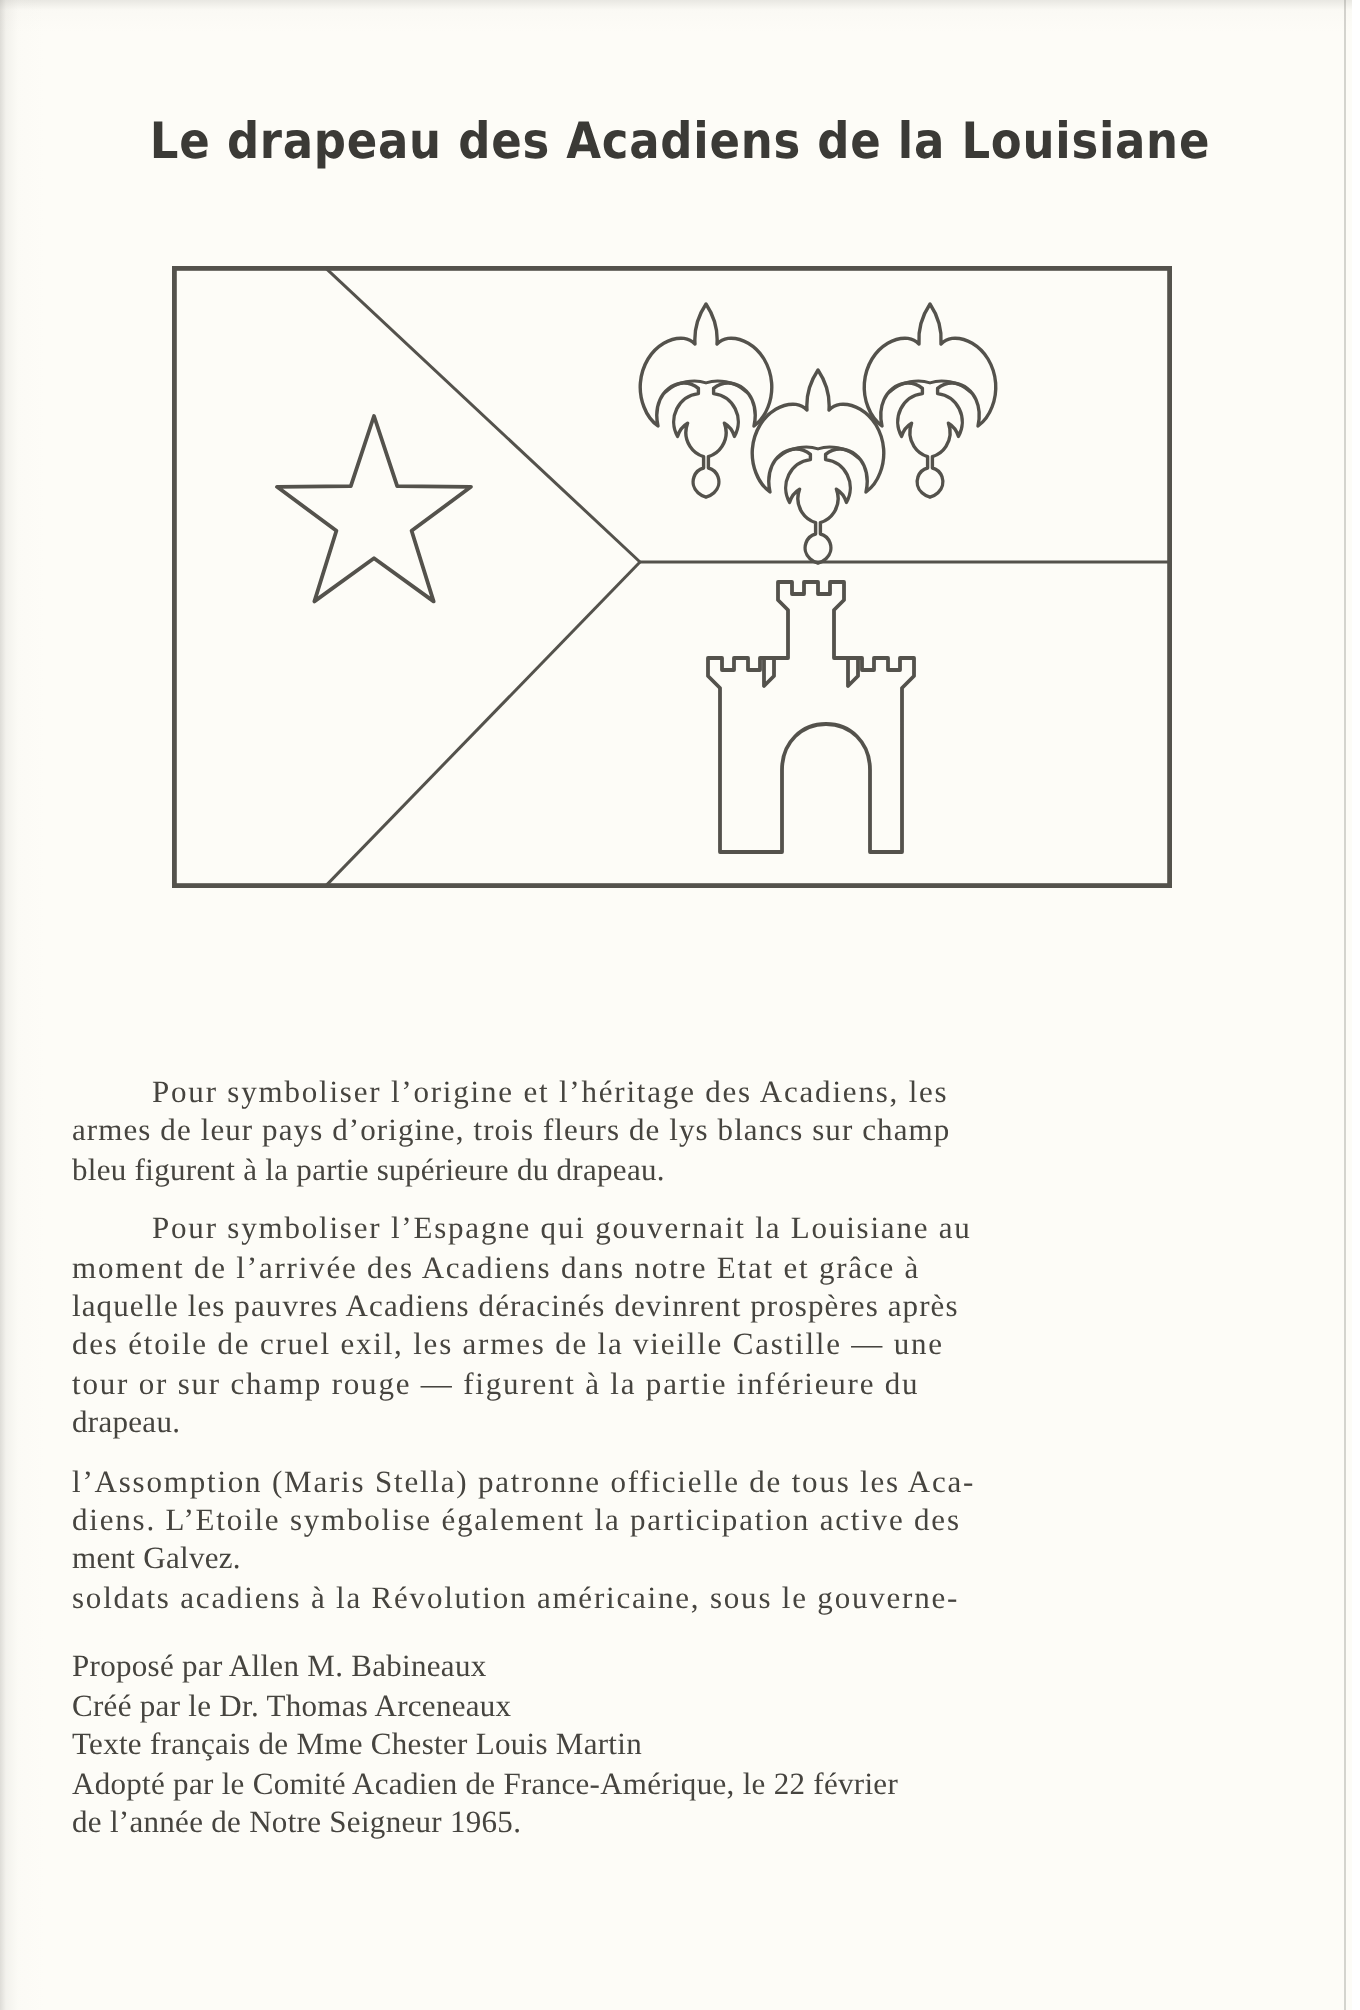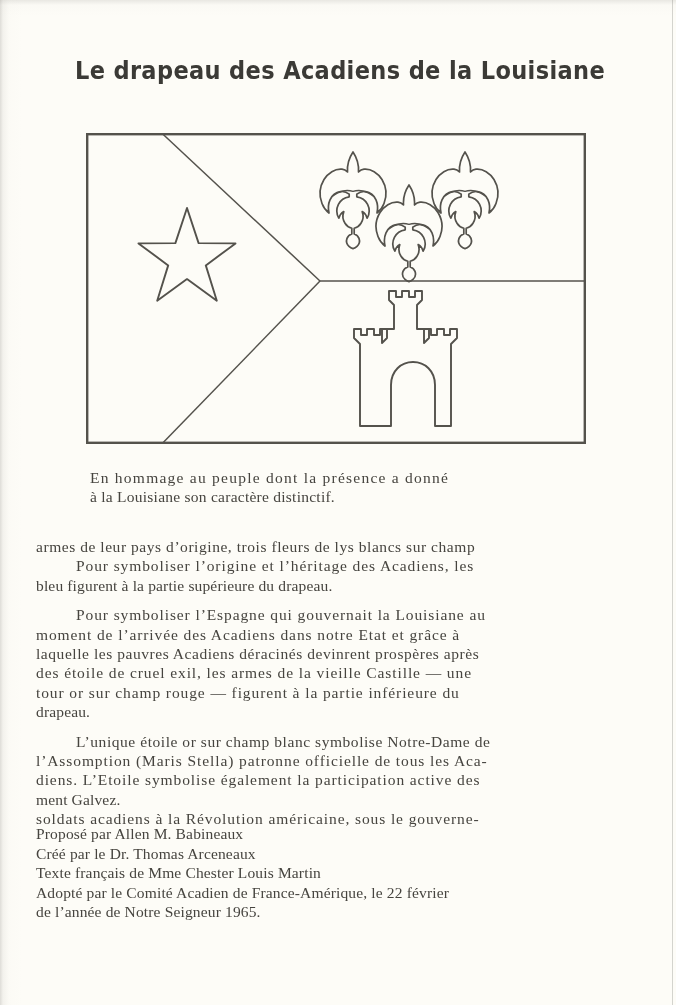--- a/index.html
+++ b/index.html
@@ -236,44 +236,39 @@
                  L 365,293
                  L 349,293
                  L 349,252
                  C 349,238 339,229 327,229
                  C 315,229 305,238 305,252
                  L 305,293 Z" fill="none" stroke="#54524c" stroke-width="1.9" stroke-linejoin="round" stroke-linecap="round"></path>
       </g>
     </svg>
   </div>
 
-  <div class="caption">
-    <span class="cap-line l1">En hommage au peuple dont la présence a donné</span>
-    <span class="cap-line">à la Louisiane son caractère distinctif.</span>
-  </div>
 
   <div class="body-block">
 
     <p class="para">
+      <span class="pline ind just">Pour symboliser l’origine et l’héritage des Acadiens, les</span>
       <span class="pline just2">armes de leur pays d’origine, trois fleurs de lys blancs sur champ</span>
-      <span class="pline ind just">Pour symboliser l’origine et l’héritage des Acadiens, les</span>
       <span class="pline">bleu figurent à la partie supérieure du drapeau.</span>
     </p>
 
     <p class="para">
       <span class="pline ind just">Pour symboliser l’Espagne qui gouvernait la Louisiane au</span>
       <span class="pline just">moment de l’arrivée des Acadiens dans notre Etat et grâce à</span>
       <span class="pline just2">laquelle les pauvres Acadiens déracinés devinrent prospères après</span>
       <span class="pline just">des étoile de cruel exil, les armes de la vieille Castille — une</span>
       <span class="pline just">tour or sur champ rouge — figurent à la partie inférieure du</span>
       <span class="pline">drapeau.</span>
     </p>
 
     <p class="para">
-      <span class="pline ind just2">L’unique étoile or sur champ blanc symbolise Notre-Dame de</span>
       <span class="pline just">l’Assomption (Maris Stella) patronne officielle de tous les Aca-</span>
       <span class="pline just">diens. L’Etoile symbolise également la participation active des</span>
       <span class="pline">ment Galvez.</span>
       <span class="pline just">soldats acadiens à la Révolution américaine, sous le gouverne-</span>
     </p>
   </div>
 
   <div class="credits">
     <span class="cline">Proposé par Allen M. Babineaux</span>
     <span class="cline">Créé par le Dr. Thomas Arceneaux</span>

